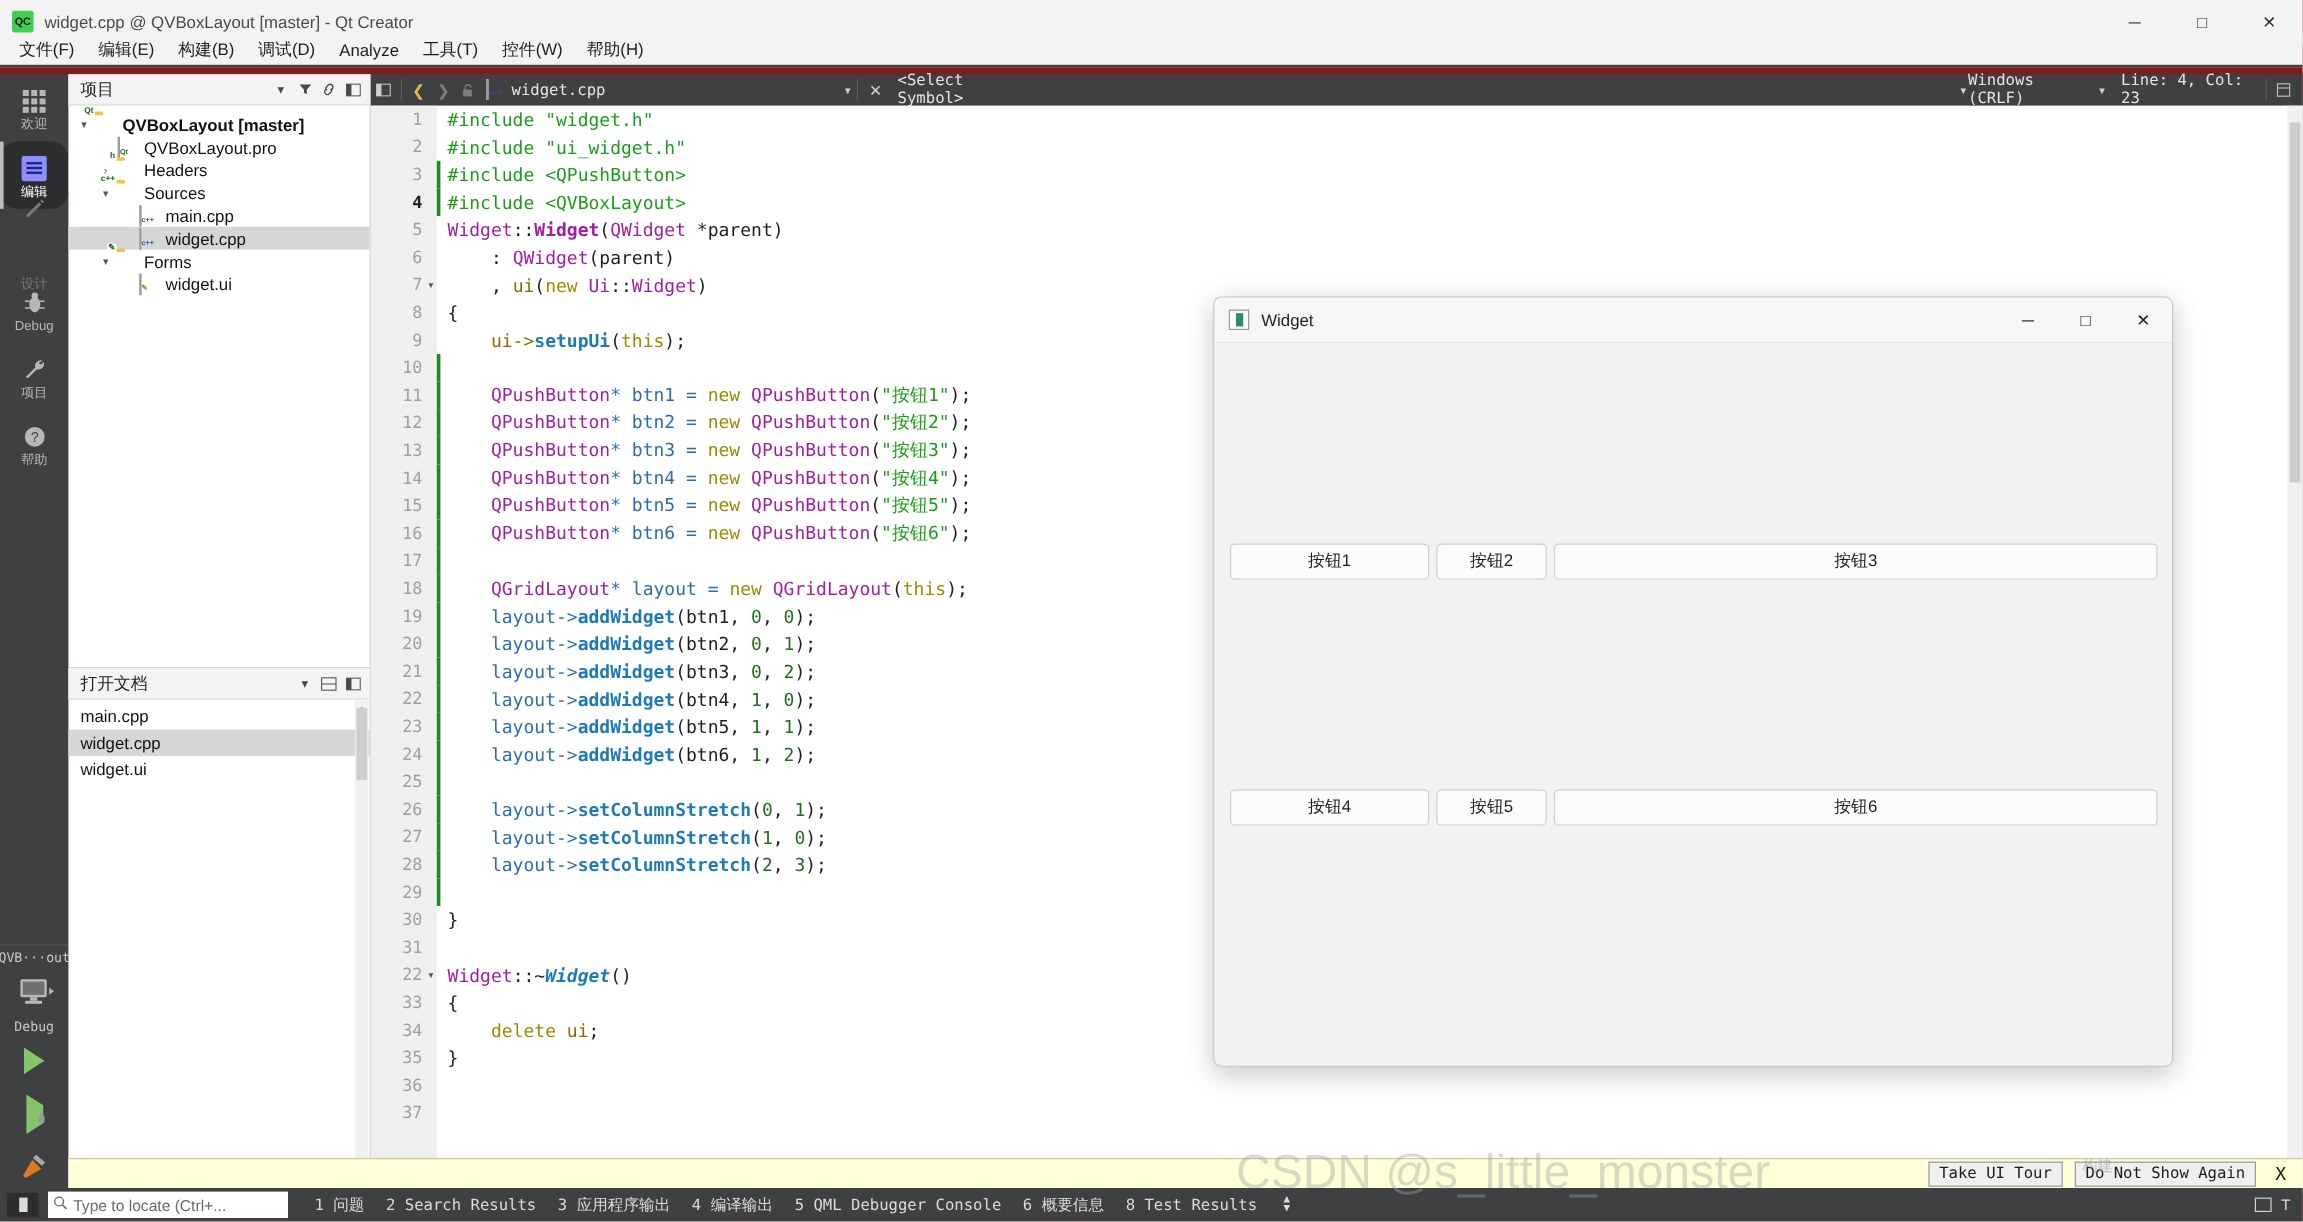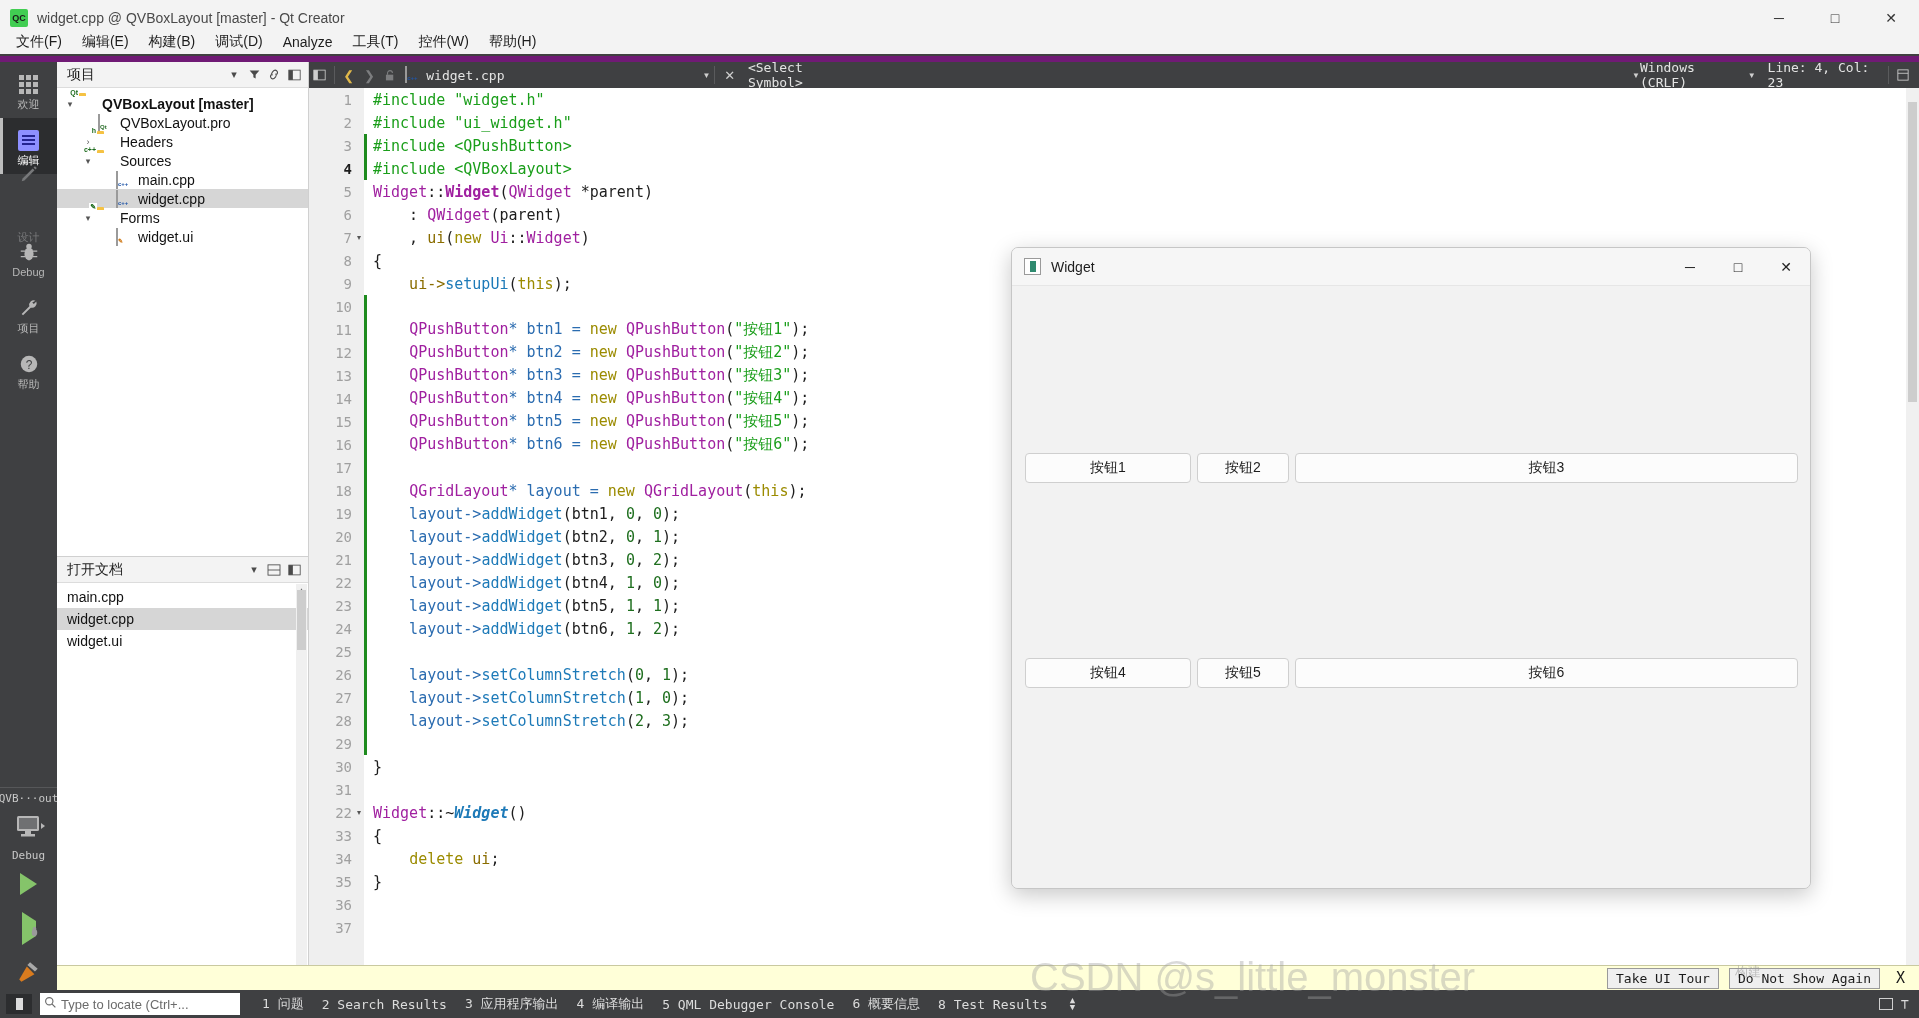--- a/index.html
+++ b/index.html
@@ -7,21 +7,21 @@
     margin: 0; padding: 0;
     width: 1919px; height: 1018px;
     overflow: hidden;
     font-family: "Liberation Sans", sans-serif;
     font-size: 13px;
     background: #ffffff;
   }
   #app {
     position: relative;
     width: 1919px; height: 1018px;
-    background: #701a75;
+    background: #7f1d1d;
   }
 
   
   .titlebar {
     position: absolute; left: 0; top: 0; width: 1919px; height: 36px;
     background: #f3f3f3;
     display: flex; align-items: center;
     border-bottom: 1px solid #e4e4e4;
   }
   .tb-icon {
@@ -53,20 +53,21 @@
   .modebar {
     position: absolute; left: 0; top: 62px; width: 57px; height: 932px;
     background: #3f4042;
     display: flex; flex-direction: column; align-items: center;
   }
   .mode {
     width: 57px; height: 56px;
     display: flex; flex-direction: column; align-items: center; justify-content: center;
     color: #b7b7b7; font-size: 11px; position: relative;
     padding-top: 2px;
+    border-radius: 14px;
   }
   .mode.active { background: #2c2d2f; color: #ffffff; }
   .mode.active:before {
     content: ""; position: absolute; left: 0; top: 0; width: 3px; height: 100%;
     background: #bdbdbd;
   }
   .mode.disabled { color: #77787a; gap: 44px; }
   .mode .mi { height: 24px; display: flex; align-items: center; justify-content: center; margin-bottom: 2px; }
   .mode .ml { font-size: 11px; line-height: 12px; }
 
@@ -179,21 +180,21 @@
   .cbar.green { background: #1e8b1e; }
   .ctext {
     font-family: "DejaVu Sans Mono", monospace; font-size: 15px; color: #1d1d1d;
     padding-left: 6px; white-space: pre;
   }
   .k-pre { color: #1a9e1a; }      
   .k-str { color: #1a9e1a; }
   .k-type { color: #a020a0; }
   .k-cls { color: #a020a0; font-weight: bold; }
   .k-kw { color: #9b8b00; }
-  .k-fn { color: #1d7ab8; }
+  .k-fn { color: #1d7ab8; font-weight: bold; }
   .k-var { color: #2b6cb0; }
   .k-num { color: #1f6f1f; }
   .k-plain { color: #1d1d1d; }
   .k-ital { color: #1d7ab8; font-weight: bold; font-style: italic; }
   .k-field { color: #8a6d00; }
 
   .ed-scrollv {
     position: absolute; right: 0; top: 0; width: 13px; bottom: 0; background: #f0f0f0;
   }
   .ed-scrollv .thumb { position: absolute; left: 2px; width: 9px; top: 14px; height: 300px; background: #cdcdcd; }

